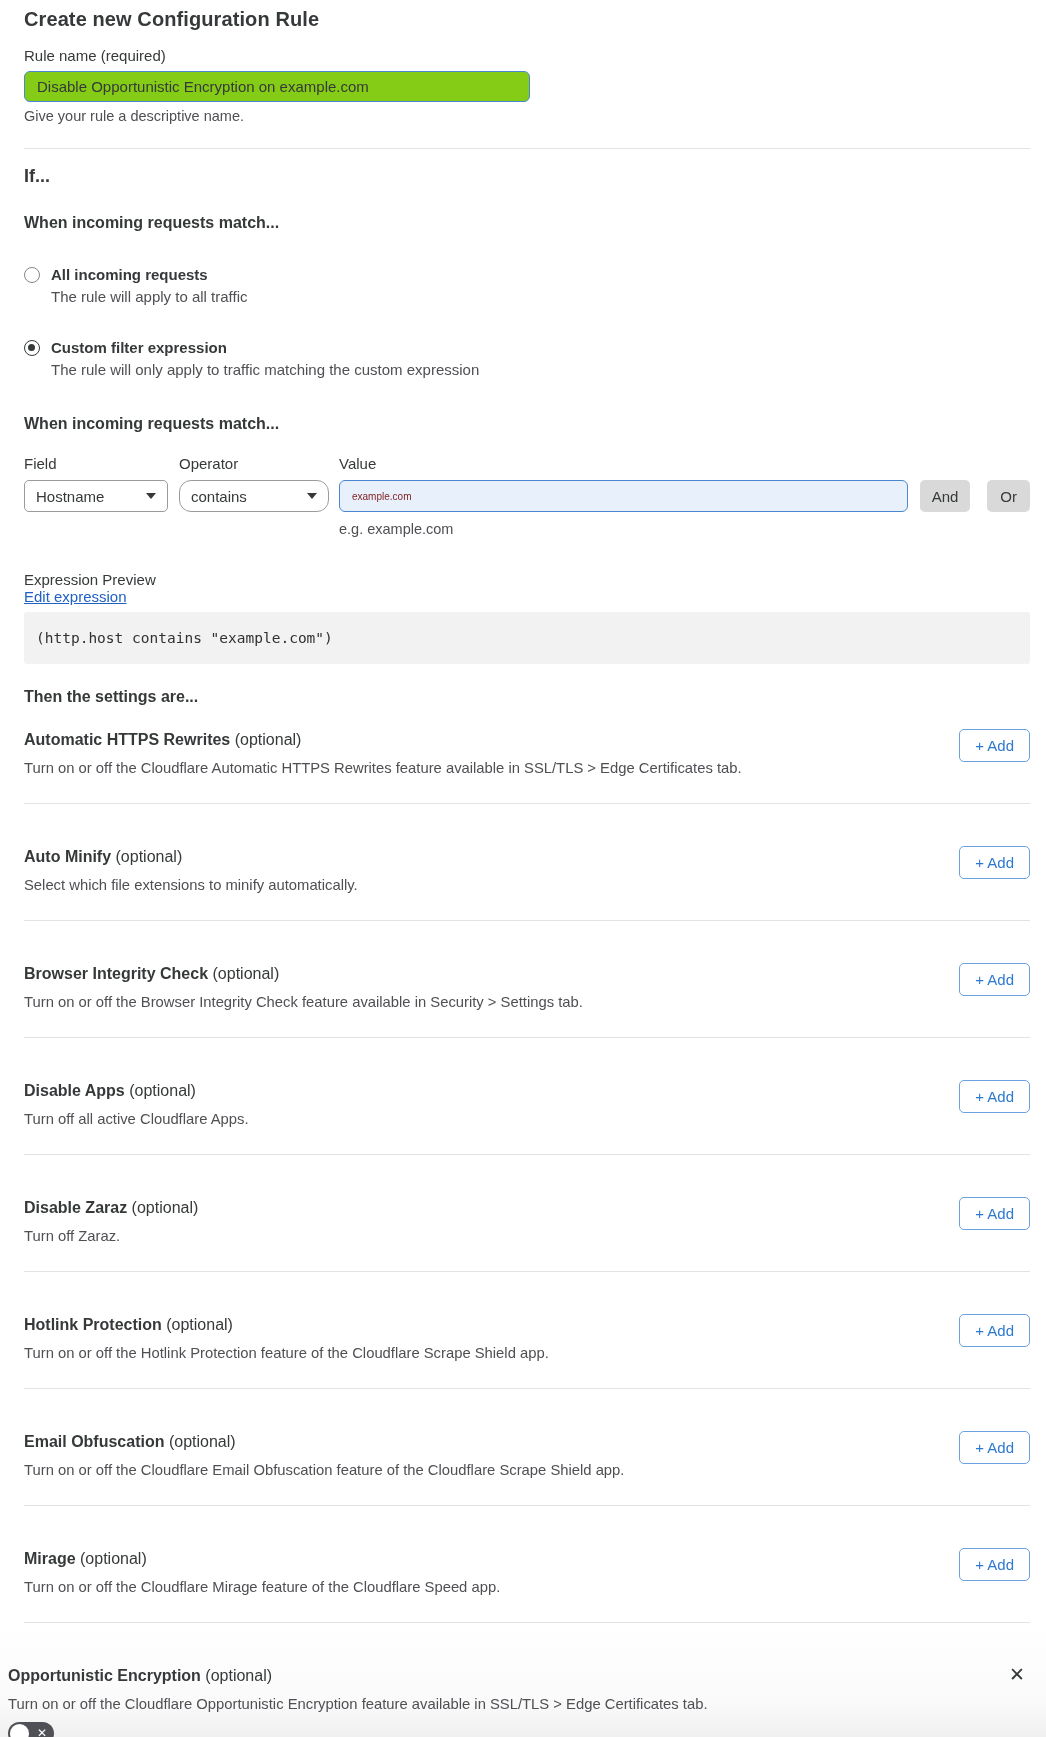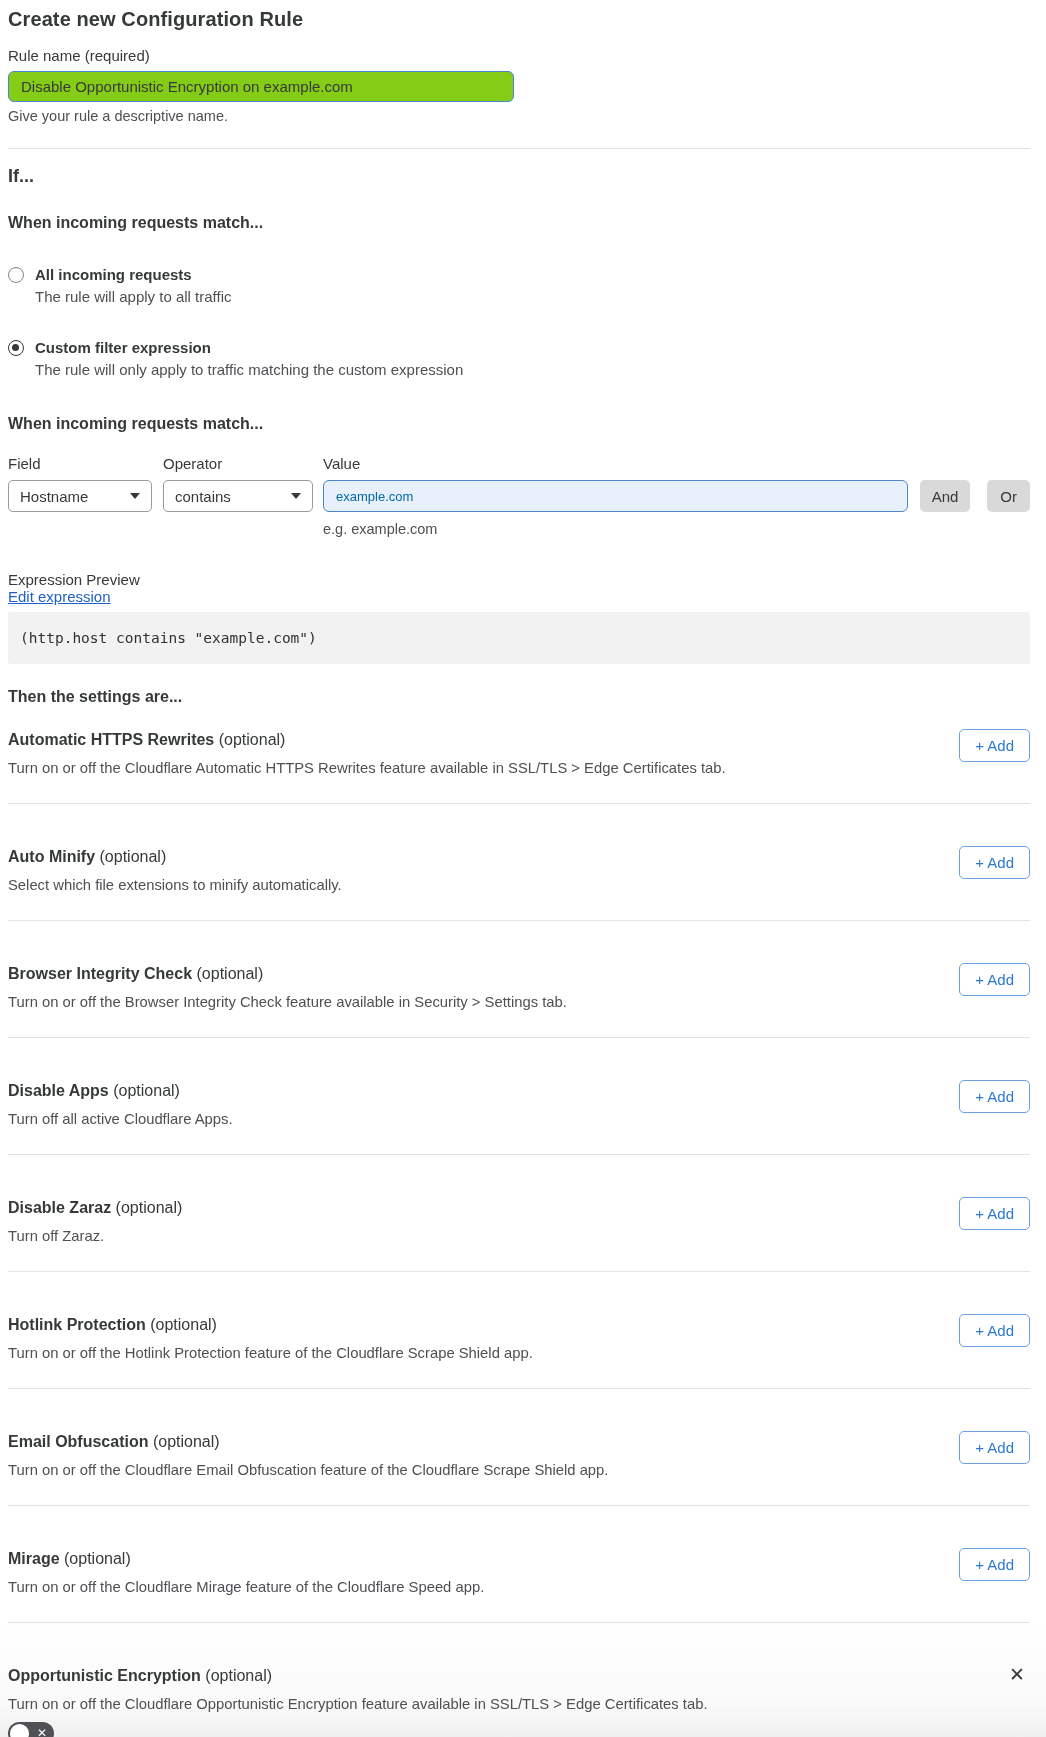--- a/index.html
+++ b/index.html
@@ -5,21 +5,21 @@
   * { margin:0; padding:0; box-sizing:border-box; }
   html,body { width:1046px; }
   body {
     font-family:"Liberation Sans", sans-serif;
     color:#36393a;
     background:#ffffff;
     height:1737px;
     overflow:hidden;
     font-size:15px;
   }
-  .container { padding:0 16px 0 8px; }
+  .container { padding:0 16px 0 24px; }
 
   h1.page-title { font-size:20px; font-weight:700; margin-top:8px; letter-spacing:.1px; }
 
   .field-label { font-size:15px; color:#36393a; margin-top:16px; }
 
   .rulename-input {
     display:block; margin-top:7px; width:506px; height:31px;
     border:1.5px solid #4a86d4; border-radius:6px;
     padding:0 12px; font-size:15px; color:#36393a;
     font-family:"Liberation Sans", sans-serif; outline:none; background:#84cc16;
@@ -53,25 +53,25 @@
   .bl-field { width:155px; }
   .bl-operator { width:160px; }
 
   .builder-row { display:flex; margin-top:8px; align-items:flex-start; }
   .select-box {
     height:32px; border:1px solid #9b9b9f; border-radius:5px; background:#fff;
     display:flex; align-items:center; justify-content:space-between;
     padding:0 11px; font-size:15px; cursor:pointer;
   }
   .select-field { width:144px; margin-right:11px; }
-  .select-operator { width:150px; margin-right:10px; }
+  .select-operator { width:150px; margin-right:10px;border-radius:12px; }
   .caret { width:0; height:0; border-left:5px solid transparent; border-right:5px solid transparent; border-top:6px solid #36393a; margin-left:8px; }
   .value-input {
     flex:1; height:32px; border:1.5px solid #4a86d4; border-radius:6px;
-    background:#e7f0fb; padding:0 12px; font-size:13px; color:#0369a1;
+    background:#e7f0fb; padding:0 12px; font-size:10px; color:#7f1d1d;
     font-family:"Liberation Sans", sans-serif; outline:none;
   }
   .conn-btn {
     height:32px; padding:0 12px; margin-left:12px; border:none; border-radius:5px;
     background:#d9d9d9; color:#36393a; font-size:15px; cursor:pointer;
     font-family:"Liberation Sans", sans-serif;
   }
   .conn-btn.or { margin-left:17px; padding:0 13px; }
   .value-hint { font-size:14.5px; color:#4f4f54; margin-top:9px; margin-left:315px; }
 

